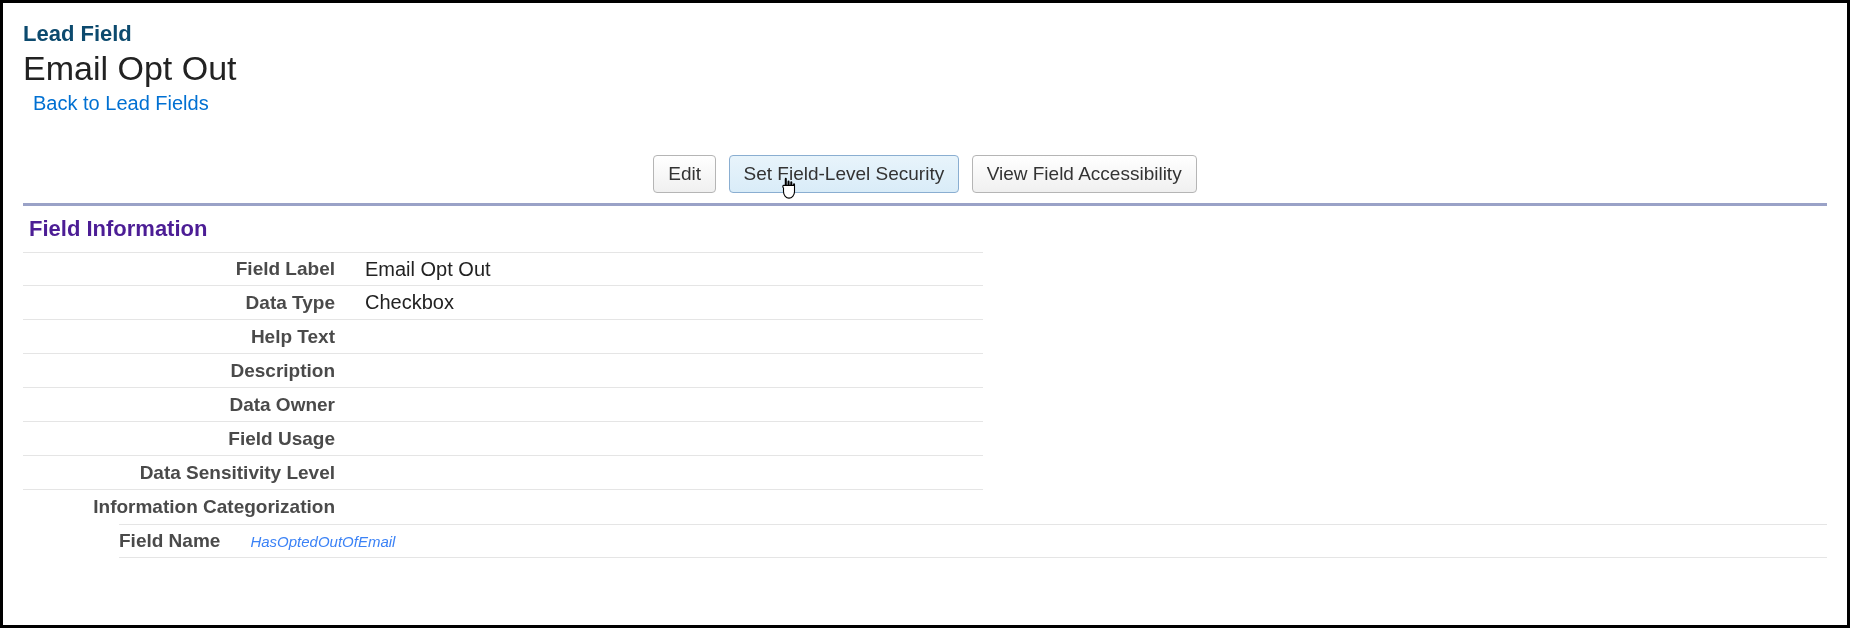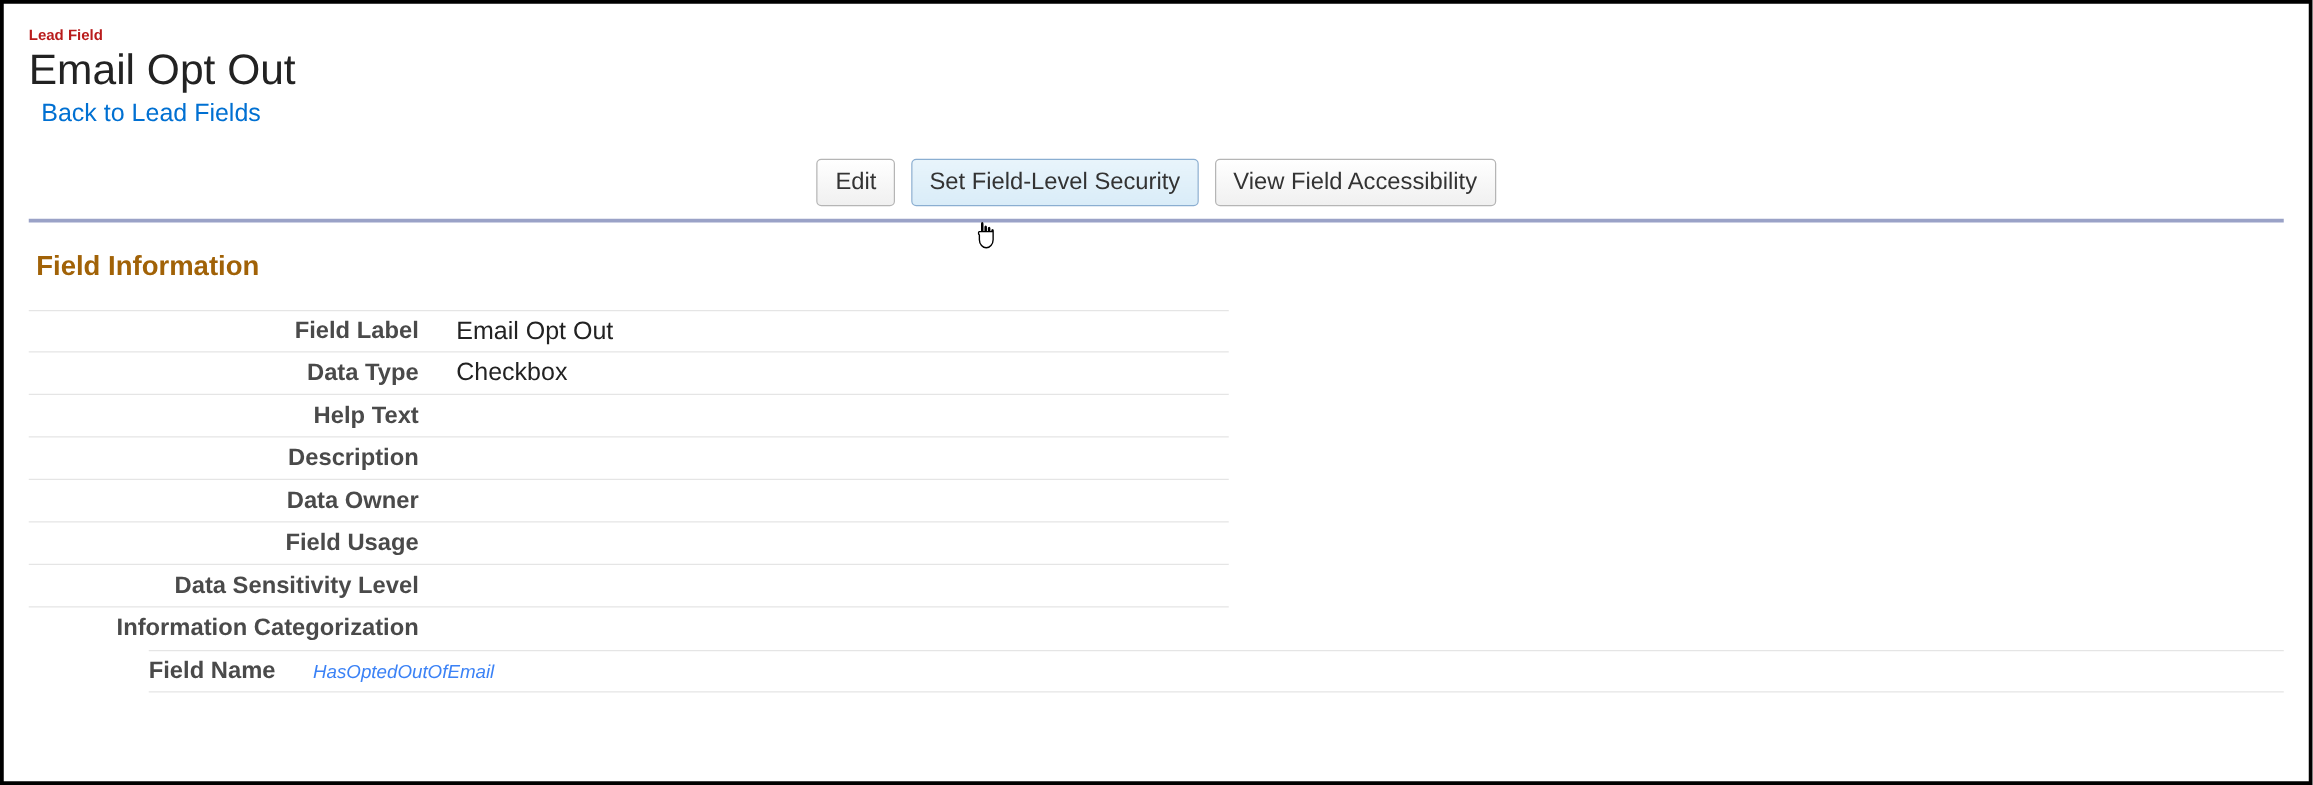--- a/index.html
+++ b/index.html
@@ -7,38 +7,38 @@
     font-family: Arial, Helvetica, sans-serif;
     background: #fff;
     width: 1850px;
     height: 628px;
     border: 3px solid #000;
     padding: 18px 0 0 0;
     position: relative;
   }
   .header-area { padding: 0 20px; }
   .object-type {
-    font-size: 12px;
-    color: #b91c1c;
+    font-size: 22px;
+    color: #0c4a6e;
     font-weight: bold;
     margin-bottom: 2px;
   }
   .page-title {
     font-size: 34px;
     color: #222;
     font-weight: 400;
     margin-bottom: 4px;
   }
   .back-link {
     color: #0070d2;
     font-size: 20px;
     text-decoration: none;
     margin-left: 10px;
     display: inline-block;
-    margin-bottom: 2px;
+    margin-bottom: 18px;
   }
   .button-row {
     text-align: center;
     padding: 22px 0 10px 0;
   }
   .btn {
     display: inline-block;
     font-size: 19px;
     font-weight: normal;
     color: #333;
@@ -53,23 +53,23 @@
     background: linear-gradient(#e8f4fb, #d9ecf8);
     border-color: #8aaed1;
   }
   .divider {
     border-top: 3px solid #9aa2c7;
     margin: 0 20px;
   }
   .section-title {
     font-size: 22px;
     font-weight: bold;
-    color: #a16207;
+    color: #4c1d95;
     padding: 10px 0 10px 6px;
-    margin: 12px 20px;
+    margin: 0 20px;
   }
   .info-grid {
     display: flex;
     margin: 0 20px;
     flex-direction: column;
   }
   .left-col { width: 960px; }
   .right-col { flex: 1; margin-left: 96px; }
   .field-row {
     display: flex;

